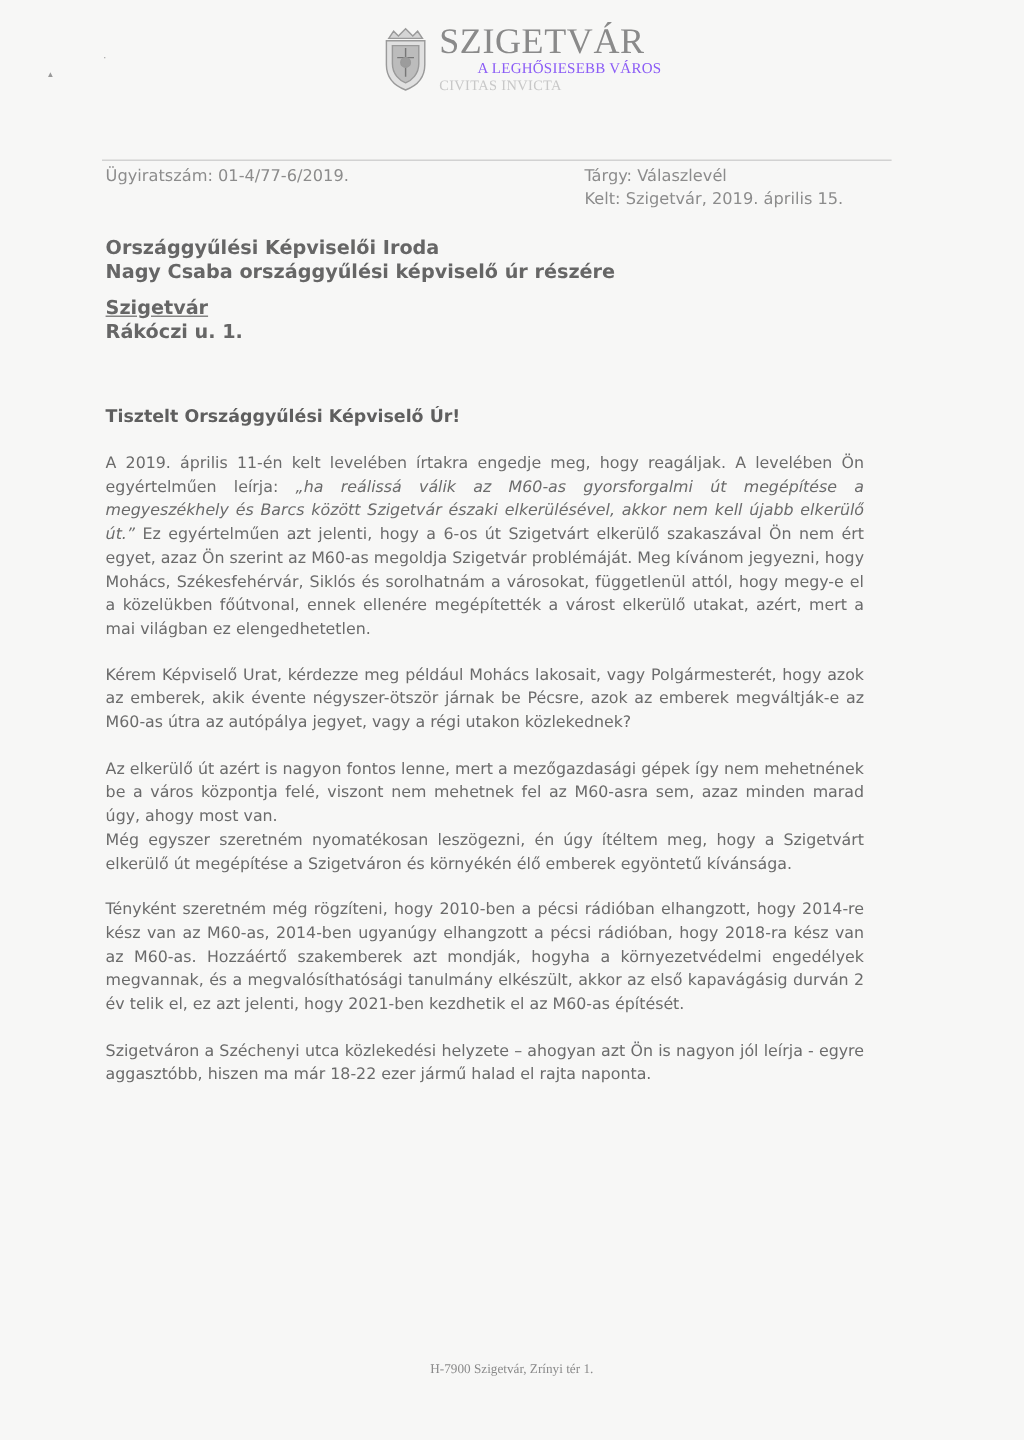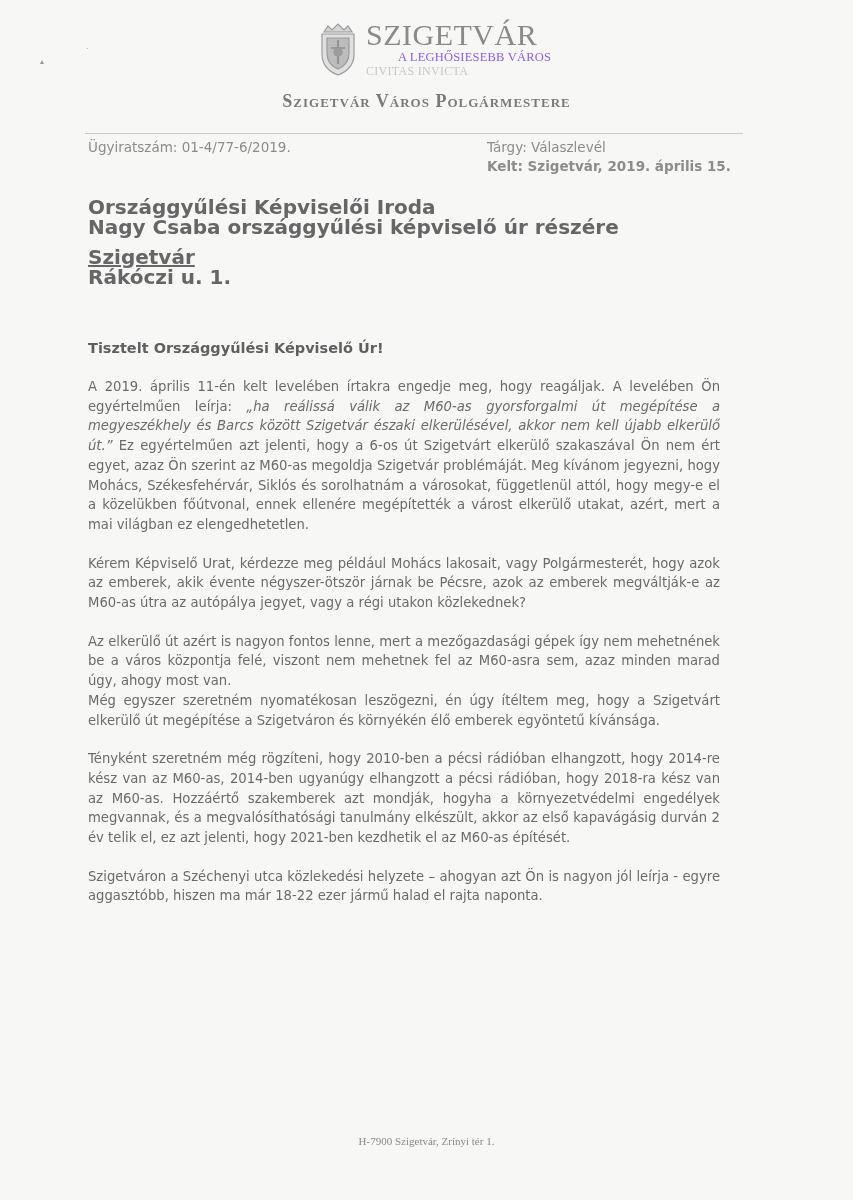--- a/index.html
+++ b/index.html
@@ -25,23 +25,23 @@
   .office-title {
     position: absolute; left: 0; right: 0; top: 91px; text-align: center;
     font-family: "Liberation Serif", serif; font-size: 18px; color: #7a7a7a;
     font-variant: small-caps; letter-spacing: 1px; font-weight: bold;
   }
   .rule { position: absolute; left: 85px; width: 658px; top: 133px; border-top: 1px solid #c9c9c9; }
 
   .meta { position: absolute; font-family: "DejaVu Sans", sans-serif; font-size: 13.5px; color: #8c8c8c; }
   .case-no { left: 88px; top: 139px; }
   .subject { left: 487px; top: 139px; }
-  .date { left: 487px; top: 158px; font-weight: bold; }
+  .date { left: 487px; top: 158px; }
 
-  .addr { position: absolute; left: 88px; top: 197px; font-family: "DejaVu Sans", sans-serif; font-size: 20px; color: #666; font-weight: bold; line-height: 20px; }
+  .addr { position: absolute; left: 88px; top: 197px; font-family: "DejaVu Sans", sans-serif; font-size: 16px; color: #666; font-weight: bold; line-height: 20px; }
   .addr .spacer { height: 10px; }
   .addr .u { text-decoration: underline; }
   .addr .spaced { letter-spacing: 3px; }
 
   .salutation { position: absolute; left: 88px; top: 340px; font-family: "DejaVu Sans", sans-serif; font-size: 14.5px; font-weight: bold; color: #5f5f5f; }
 
   .body { position: absolute; left: 88px; width: 632px; top: 377px; font-family: "DejaVu Sans", sans-serif; font-size: 13.2px; line-height: 19.7px; color: #6b6b6b; text-align: justify; }
   .body p { margin: 0 0 19px 0; }
   .body p.tight { margin-bottom: 0; }
   .body em { font-style: italic; }
@@ -65,21 +65,20 @@
         <circle cx="22" cy="30" r="4" fill="#9c9c9c"></circle>
       </g>
     </svg>
     <div class="logo-text">
       <span class="logo-city">SZIGETVÁR</span>
       <span class="logo-motto">A LEGHŐSIESEBB VÁROS</span>
       <span class="logo-latin">CIVITAS INVICTA</span>
     </div>
   </div>
 
-  <div class="office-title">Szigetvár Város Polgármestere</div>
   <div class="rule"></div>
 
   <div class="meta case-no">Ügyiratszám: 01-4/77-6/2019.</div>
   <div class="meta subject">Tárgy: Válaszlevél</div>
   <div class="meta date">Kelt: Szigetvár, 2019. április 15.</div>
 
   <div class="addr">
     <div>Országgyűlési Képviselői Iroda</div>
     <div>Nagy Csaba országgyűlési képviselő úr részére</div>
     <div class="spacer"></div>

